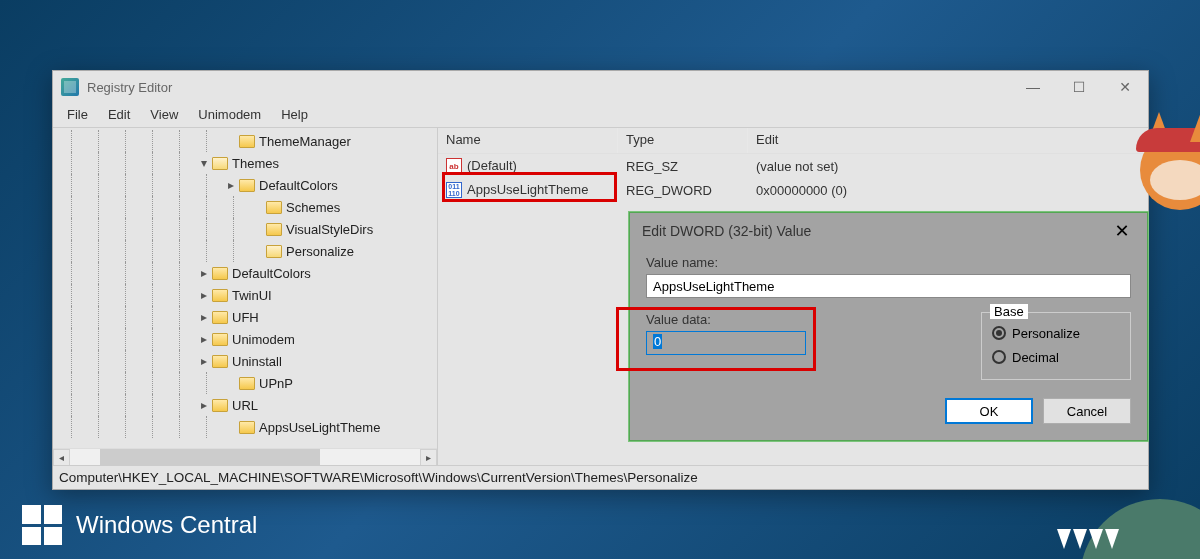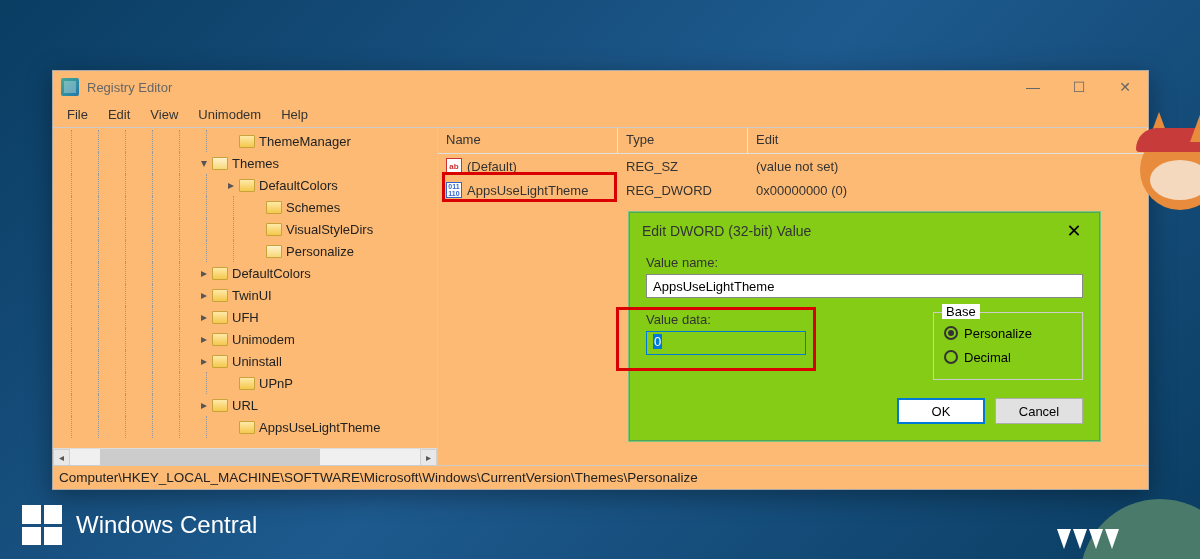--- a/index.html
+++ b/index.html
@@ -1,18 +1,18 @@
 <!DOCTYPE html>
 <html><head>
 <meta charset="utf-8">
 <style>
 * { box-sizing: border-box; margin: 0; padding: 0; font-family: "Segoe UI", Tahoma, sans-serif; }
 body { width: 1200px; height: 559px; background: linear-gradient(135deg, #0a3d62 0%, #1e5a8e 50%, #0a3d62 100%); position: relative; overflow: hidden; font-size: 13px; }
 
-.window { position: absolute; left: 52px; top: 70px; width: 1097px; height: 420px; background: #fdba74; border: 1px solid #aaa; box-shadow: 0 6px 24px rgba(0,0,0,.35); display: flex; flex-direction: column; }
+.window { position: absolute; left: 52px; top: 70px; width: 1097px; height: 420px; background: #e5e5e5; border: 1px solid #aaa; box-shadow: 0 6px 24px rgba(0,0,0,.35); display: flex; flex-direction: column; }
 
 .titlebar { height: 32px; display: flex; align-items: center; padding-left: 8px; color: #666; }
 .titlebar .app-icon { width: 18px; height: 18px; margin-right: 8px; background: linear-gradient(135deg, #4a9 0%, #27a 100%); border-radius: 2px; position: relative; }
 .titlebar .app-icon::after { content: ""; position: absolute; inset: 3px; background: rgba(255,255,255,.3); }
 .titlebar .title { flex: 1; font-size: 13px; }
 .win-controls { display: flex; height: 100%; }
 .win-btn { width: 46px; height: 100%; display: flex; align-items: center; justify-content: center; color: #666; font-size: 14px; cursor: pointer; }
 
 .menubar { height: 24px; display: flex; align-items: center; padding-left: 4px; border-bottom: 1px solid transparent; }
 .menubar span { padding: 3px 10px; color: #333; cursor: pointer; font-size: 13px; }
@@ -32,28 +32,28 @@
 .folder-icon.open { background: linear-gradient(#fff2cc, #f7d978); }
 .tree-label { color: #222; font-size: 13px; }
 
 .value-pane { flex: 1; position: relative; overflow: hidden; }
 .list-header { display: flex; height: 26px; border-bottom: 1px solid #e0e0e0; }
 .list-col { padding: 4px 8px; font-size: 13px; border-right: 1px solid #e8e8e8; color: #333; }
 .col-name { width: 180px; }
 .col-type { width: 130px; }
 .col-data { flex: 1; }
 .list-row { display: flex; height: 24px; align-items: center; }
-.list-row .list-col { border-right: none; display: flex; align-items: center; }
+.list-row .list-col { border-right: none; display: flex; }
 .vicon-ab { width: 16px; height: 16px; border: 1px solid #c33; background: #fff; margin-right: 5px; display: inline-flex; align-items: center; justify-content: center; font-size: 8px; color: #c33; font-weight: bold; }
 .vicon-dw { width: 16px; height: 16px; border: 1px solid #36c; background: #fff; margin-right: 5px; display: inline-flex; align-items: center; justify-content: center; font-size: 7px; color: #36c; font-weight: bold; }
 .hl-box { border: 3px solid #d90000; position: absolute; pointer-events: none; }
 
 .status-bar { height: 24px; border-top: 1px solid #ccc; display: flex; align-items: center; padding: 0 6px; font-size: 13.5px; color: #222; }
 
-.dialog { position: absolute; left: 629px; top: 212px; width: 471px; background: #84cc16; border: 1px solid #54a654; box-shadow: 0 0 0 1px #7bc47b; font-size: 13px; }
+.dialog { position: absolute; left: 629px; top: 212px; width: 519px; background: #a3a3a3; border: 1px solid #54a654; box-shadow: 0 0 0 1px #7bc47b; font-size: 13px; }
 .dlg-title { height: 36px; display: flex; align-items: center; padding: 0 12px; }
 .dlg-title span { flex: 1; color: #333; font-size: 14px; }
 .dlg-close { width: 26px; height: 26px; display: flex; align-items: center; justify-content: center; font-size: 18px; cursor: pointer; }
 .dlg-body { padding: 6px 16px 16px 16px; }
 .dlg-label { font-size: 13px; color: #333; margin-bottom: 4px; }
 .dlg-input { width: 100%; height: 24px; border: 1px solid #888; padding: 2px 6px; font-size: 13px; background: #fff; }
 .dlg-row { display: flex; gap: 24px; margin-top: 14px; }
 .dlg-left { flex: 1; }
 .dlg-right { width: 150px; }
 .fieldset { border: 1px solid #ccc; padding: 8px 10px 10px 10px; position: relative; }

